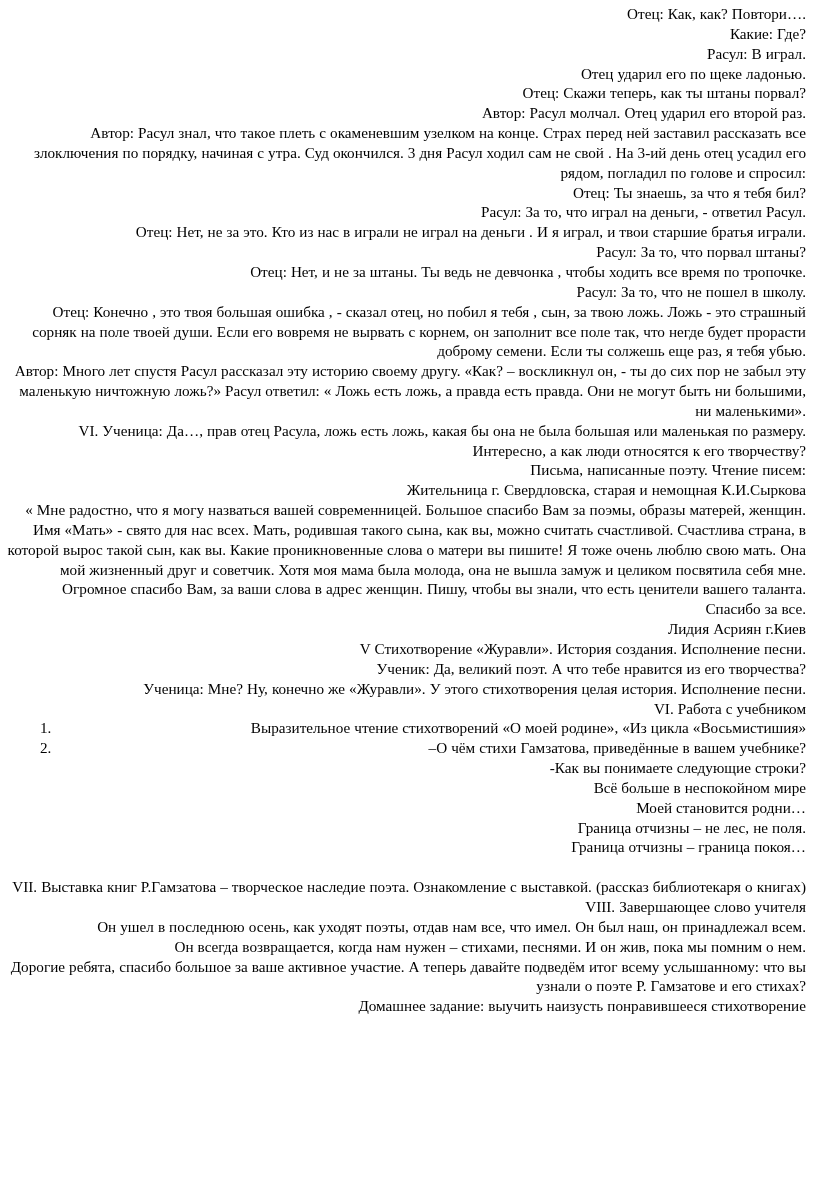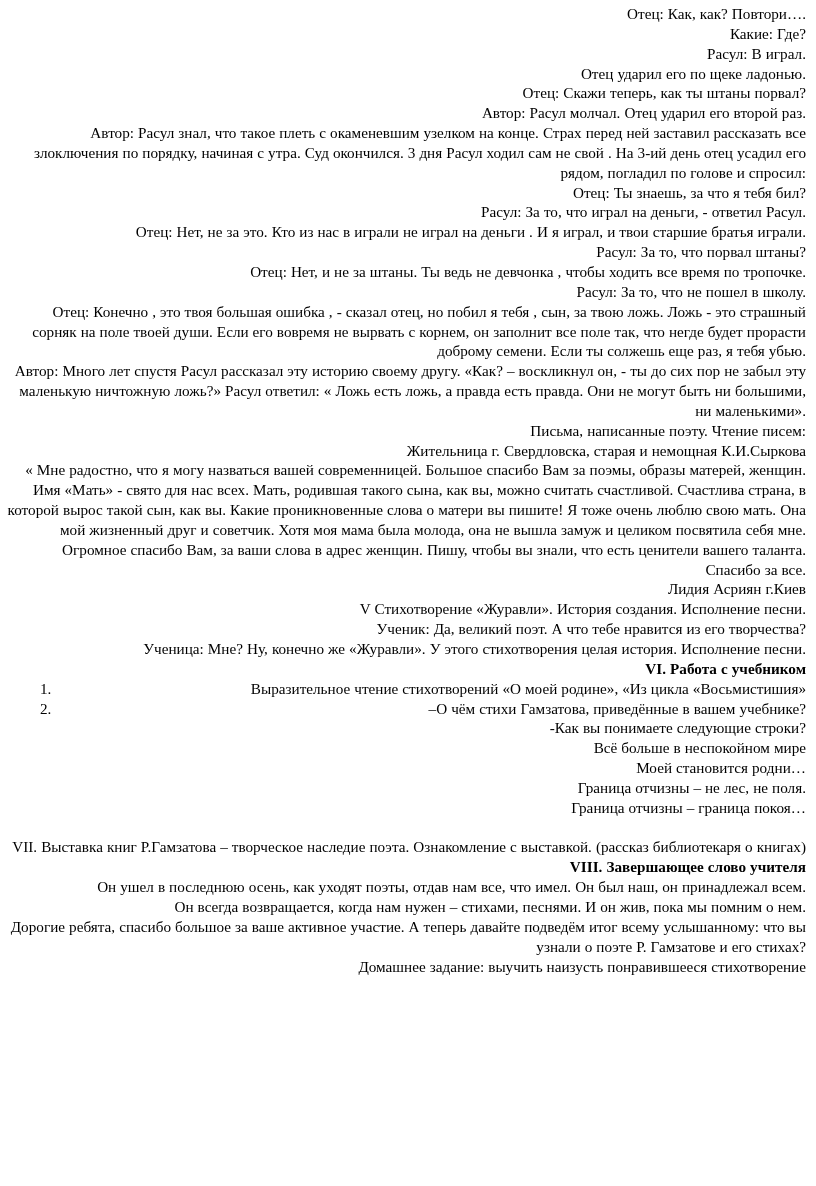--- a/index.html
+++ b/index.html
@@ -30,21 +30,21 @@
     letter-spacing: 0.01px;
     word-spacing: 0.2px;
   }
   
   .para {
     margin: 0;
     padding: 0;
     text-indent: 0;
   }
   .para.bold {
-    font-weight: bold;
+    font-weight: normal;
   }
   .para.blank {
     height: 19.85px;
   }
   
   .mixed .rn {
     font-weight: normal;
   }
   
   .numlist {
@@ -78,20 +78,21 @@
     <p class="para">Автор: Расул молчал. Отец ударил его второй раз.</p>
     <p class="para">Автор: Расул знал, что такое плеть с окаменевшим узелком на конце. Страх перед ней заставил рассказать все злоключения по порядку, начиная с утра. Суд окончился. 3 дня Расул ходил сам не свой . На 3-ий день отец усадил его рядом, погладил по голове и спросил:</p>
     <p class="para">Отец: Ты знаешь, за что я тебя бил?</p>
     <p class="para">Расул: За то, что играл на деньги, - ответил Расул.</p>
     <p class="para">Отец: Нет, не за это. Кто из нас в играли не играл на деньги . И я играл, и твои старшие братья играли.</p>
     <p class="para">Расул: За то, что порвал штаны?</p>
     <p class="para">Отец: Нет, и не за штаны. Ты ведь не девчонка , чтобы ходить все время по тропочке.</p>
     <p class="para">Расул: За то, что не пошел в школу.</p>
     <p class="para">Отец: Конечно , это твоя большая ошибка , - сказал отец, но побил я тебя , сын, за твою ложь. Ложь - это страшный сорняк на поле твоей души. Если его вовремя не вырвать с корнем, он заполнит все поле так, что негде будет прорасти доброму семени. Если ты солжешь еще раз, я тебя убью.</p>
     <p class="para">Автор: Много лет спустя Расул рассказал эту историю своему другу. «Как? – воскликнул он, - ты до сих пор не забыл эту маленькую ничтожную ложь?» Расул ответил: « Ложь есть ложь, а правда есть правда. Они не могут быть ни большими, ни маленькими».</p>
+    <p class="para">VI. Ученица: Да…, прав отец Расула, ложь есть ложь, какая бы она не была большая или маленькая по размеру. Интересно, а как люди относятся к его творчеству?</p>
     <p class="para">Письма, написанные поэту. Чтение писем:</p>
     <p class="para">Жительница г. Свердловска, старая и немощная К.И.Сыркова</p>
     <p class="para">« Мне радостно, что я могу назваться вашей современницей. Большое спасибо Вам за поэмы, образы матерей, женщин. Имя «Мать» - свято для нас всех. Мать, родившая такого сына, как вы, можно считать счастливой. Счастлива страна, в которой вырос такой сын, как вы. Какие проникновенные слова о матери вы пишите! Я тоже очень люблю свою мать. Она мой жизненный друг и советчик. Хотя моя мама была молода, она не вышла замуж и целиком посвятила себя мне. Огромное спасибо Вам, за ваши слова в адрес женщин. Пишу, чтобы вы знали, что есть ценители вашего таланта. Спасибо за все.</p>
     <p class="para">Лидия Асриян г.Киев</p>
     <p class="para">V Стихотворение «Журавли». История создания. Исполнение песни.</p>
     <p class="para">Ученик: Да, великий поэт. А что тебе нравится из его творчества?</p>
     <p class="para">Ученица: Мне? Ну, конечно же «Журавли». У этого стихотворения целая история. Исполнение песни.</p>
 
     <p class="para bold">VI. Работа с учебником</p>
 

